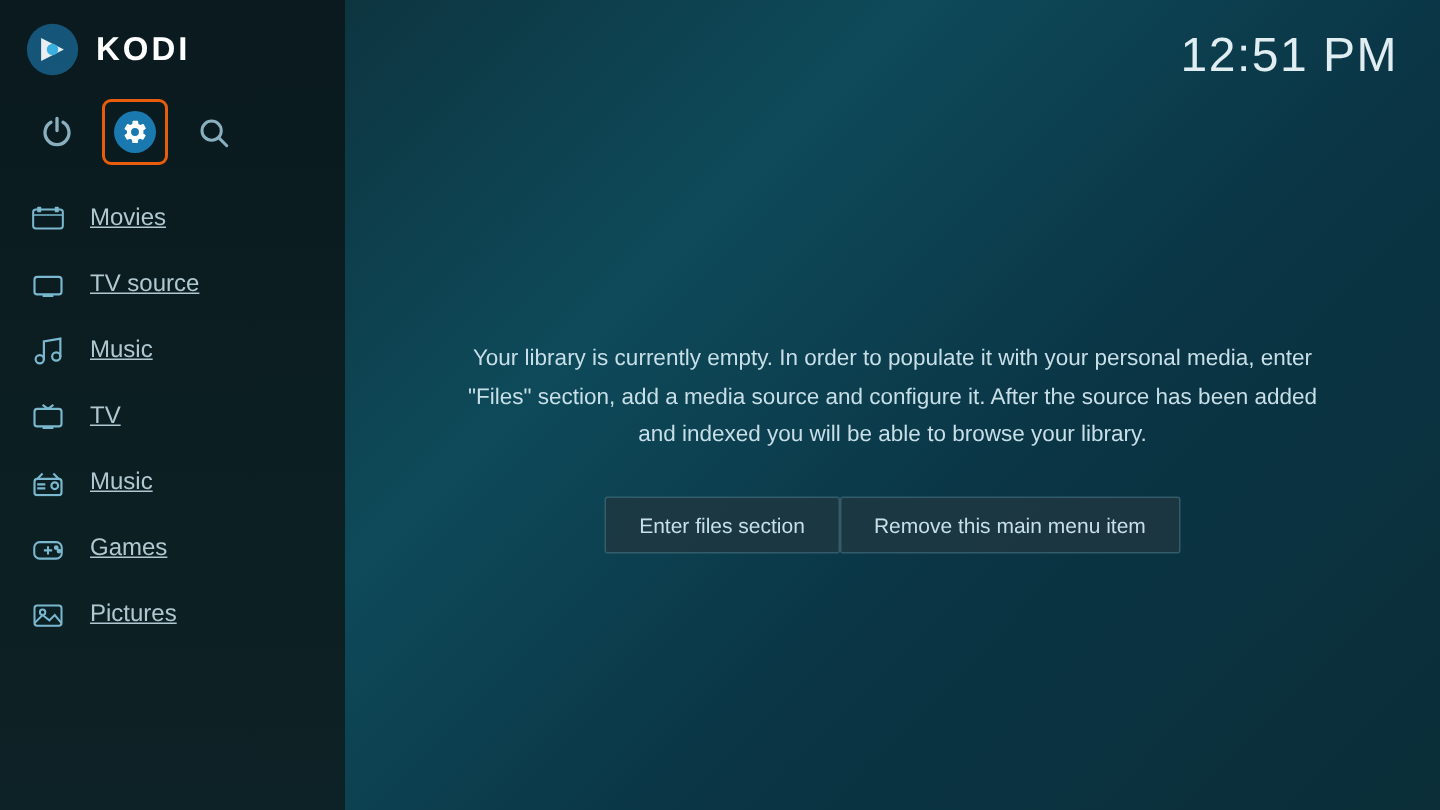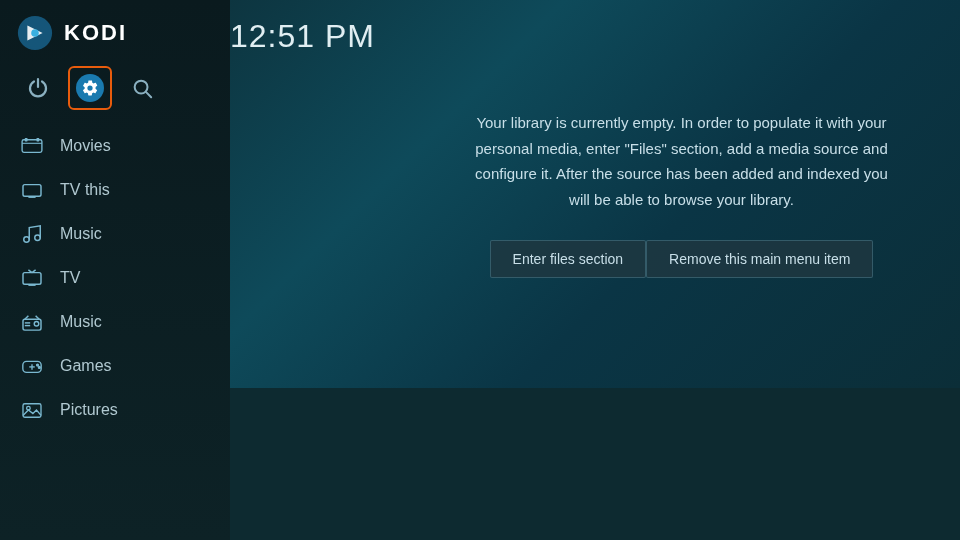--- a/index.html
+++ b/index.html
@@ -105,29 +105,30 @@
       flex-shrink: 0;
       display: flex;
       align-items: center;
       justify-content: center;
       color: #7ab8d0;
       font-size: 18px;
     }
 
     .nav-label {
       font-size: 16px;
+      text-decoration: underline;
     }
 
     
     .main-content {
       flex: 1;
-      height: 388px;
+      height: 540px;
       background: linear-gradient(135deg, #0d3540 0%, #0e4a5a 30%, #0a3545 60%, #0b2e38 100%);
       display: flex;
-      flex-direction: row;
+      flex-direction: column;
       position: relative;
     }
 
     .top-bar {
       display: flex;
       justify-content: flex-end;
       padding: 18px 28px 0 0;
     }
 
     .clock {
@@ -226,21 +227,21 @@
     </div>
 
     <div class="nav-item">
       <span class="nav-icon">
         <svg width="22" height="18" viewBox="0 0 24 20" fill="none" stroke="#7ab8d0" stroke-width="1.6">
           <rect x="2" y="4" width="20" height="13" rx="2"></rect>
           <line x1="8" y1="18" x2="16" y2="18"></line>
           <line x1="12" y1="17" x2="12" y2="18"></line>
         </svg>
       </span>
-      <span class="nav-label">TV this</span>
+      <span class="nav-label">TV source</span>
     </div>
 
     <div class="nav-item">
       <span class="nav-icon">
         <svg width="22" height="22" viewBox="0 0 24 24" fill="none" stroke="#7ab8d0" stroke-width="1.6" stroke-linecap="round">
           <path d="M9 18V5l12-2v13"></path>
           <circle cx="6" cy="18" r="3"></circle>
           <circle cx="18" cy="16" r="3"></circle>
         </svg>
       </span>

